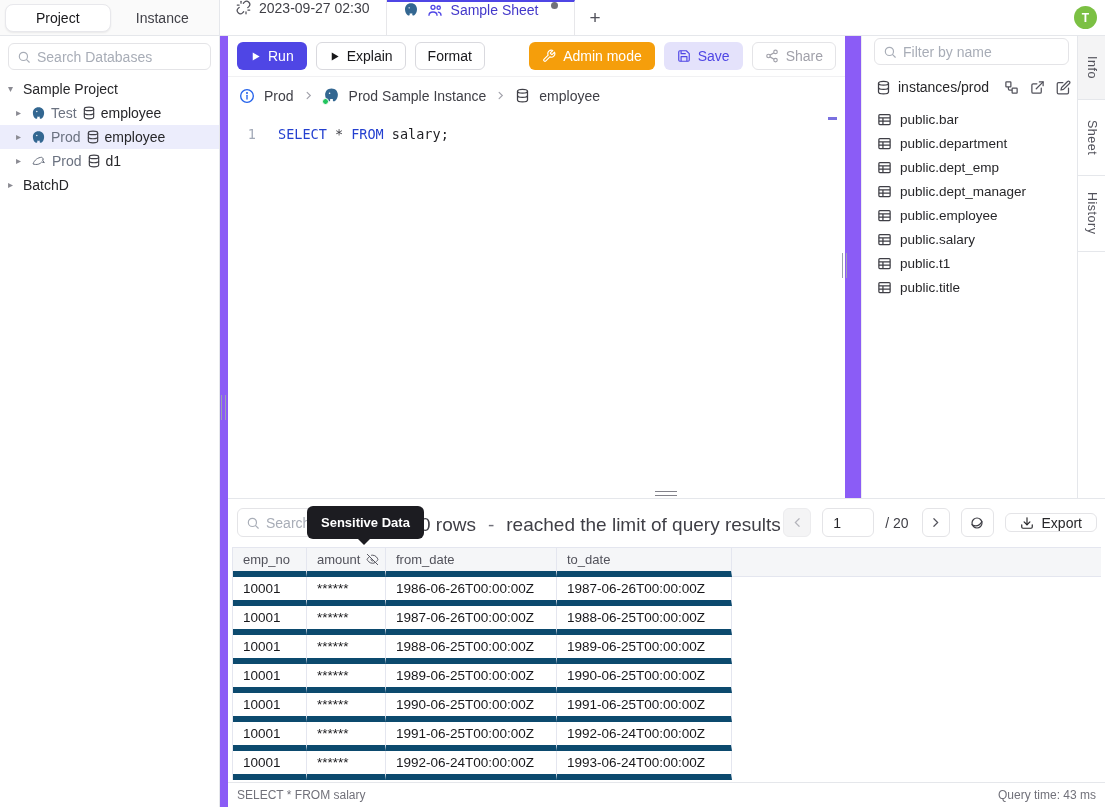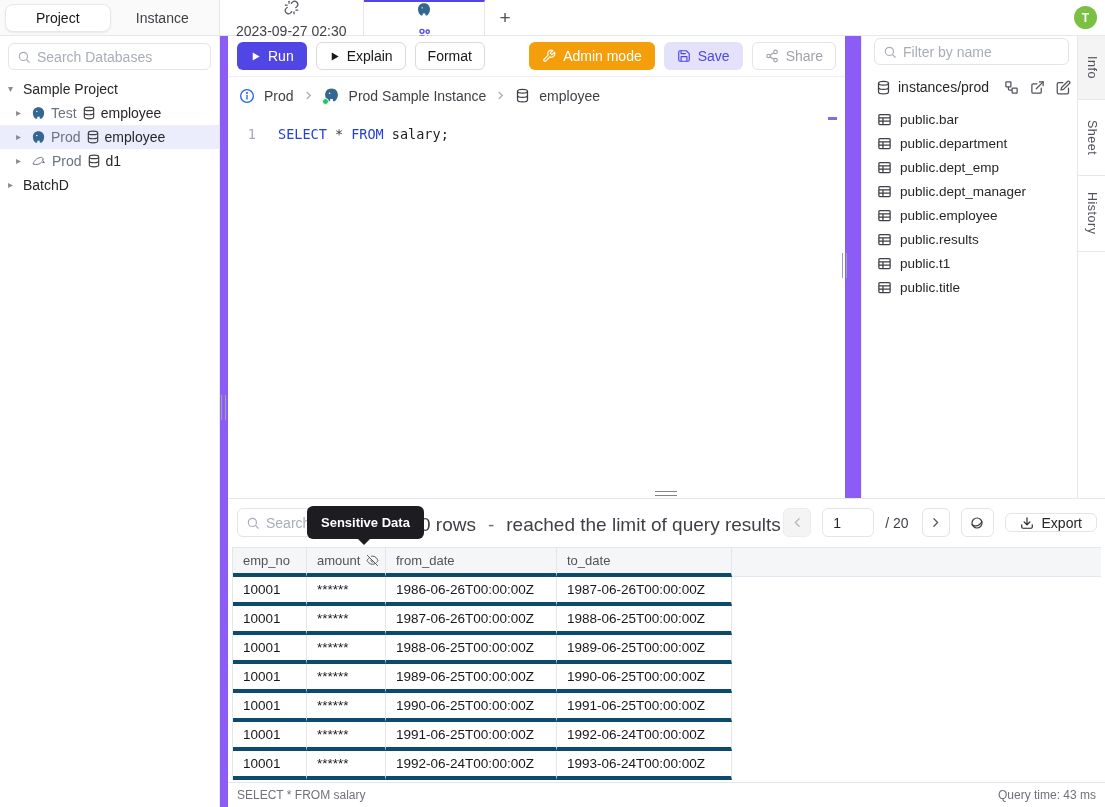--- a/index.html
+++ b/index.html
@@ -8,21 +8,21 @@
   #app { position:relative; width:1105px; height:807px; background:#8b5cf6; }
   svg { display:block; }
   input { font-family:"Liberation Sans", sans-serif; }
 
   
   .top-header { position:absolute; left:0; top:0; right:0; height:36px; border-bottom:1px solid #e5e7eb; display:flex; background:#fff; }
   .header-left { width:220px; flex:0 0 220px; border-right:1px solid #e5e7eb; background:#fafafa; display:flex; align-items:center; padding:3px 5px; }
   .seg-tab { flex:1; text-align:center; padding:5px 0; font-size:14px; color:#3f3f46; border-radius:8px; cursor:pointer; }
   .seg-tab.active { background:#fff; border:1px solid #e8e8ec; box-shadow:0 1px 2px rgba(0,0,0,.07); font-weight:500; color:#18181b; }
   .tab-bar { flex:1; display:flex; align-items:stretch; position:relative; }
-  .sheet-tab { display:flex; align-items:center; gap:8px; padding:0 16px; border-right:1px solid #e7e7ea; font-size:14px; color:#3f3f46; cursor:pointer; background:#fff;flex-direction:column; }
+  .sheet-tab { display:flex; gap:8px; padding:0 16px; border-right:1px solid #e7e7ea; font-size:14px; color:#3f3f46; cursor:pointer; background:#fff; }
   .sheet-tab.active { border-top:2px solid #4f46e5; color:#4338ca; }
   .tab-dot { width:7px; height:7px; border-radius:50%; background:#71717a; margin-left:4px; }
   .new-tab-btn { padding:0 15px; display:flex; align-items:center; color:#52525b; font-size:19px; cursor:pointer; }
   .avatar { position:absolute; right:8px; top:6px; width:23px; height:23px; border-radius:50%; background:#7bc043; color:#fff; font-size:12px; font-weight:700; display:flex; align-items:center; justify-content:center; cursor:pointer; }
 
   
   .left-panel { position:absolute; left:0; top:36px; bottom:0; width:220px; border-right:1px solid #e5e7eb; background:#fff; }
   .search-box { margin:7px 8px; height:27px; border:1px solid #e4e4e7; border-radius:6px; display:flex; align-items:center; padding:0 8px; gap:6px; background:#fff; }
   .search-box input { border:none; outline:none; width:100%; font-size:14px; color:#27272a; background:transparent; }
   .search-box input::placeholder { color:#a8adb7; }
@@ -86,21 +86,21 @@
   .page-input { width:52px; height:29px; border:1px solid #e4e4e7; border-radius:6px; padding:0 10px; font-size:14px; color:#27272a; outline:none; }
   .page-total { font-size:14px; color:#3f3f46; margin-right:2px; white-space:nowrap; }
   .tool-btn { width:33px; height:29px; border-radius:6px; border:1px solid #e4e4e7; background:#fff; display:flex; align-items:center; justify-content:center; color:#3f3f46; cursor:pointer; }
   .export-btn { height:19px; border-radius:6px; border:1px solid #e4e4e7; background:#fff; display:flex; align-items:center; gap:8px; padding:0 14px; font-size:14px; color:#27272a; cursor:pointer; }
 
   .tooltip { position:absolute; left:79px; top:7px; height:33px; background:#1c1c21; border-radius:6px; color:#fff; font-size:13px; font-weight:600; display:flex; align-items:center; padding:0 14px; z-index:10; white-space:nowrap; }
   .tooltip::after { content:""; position:absolute; bottom:-6px; left:50px; border-left:7px solid transparent; border-right:7px solid transparent; border-top:7px solid #1c1c21; }
 
   .res-table { position:absolute; left:4px; top:48px; right:4px; border-top:1px solid #e4e6ef; border-left:1px solid #e4e6ef; }
   .tr { display:flex; height:29px; }
-  .th, .td { display:flex; align-items:center; padding:0 10px; border-right:1px solid #e4e6ef; border-bottom:4px solid #0c4a6e; overflow:hidden; white-space:nowrap; }
+  .th, .td { display:flex; align-items:center; padding:0 10px; border-right:1px solid #e4e6ef; border-bottom:6px solid #0c4a6e; overflow:hidden; white-space:nowrap; }
   .th { background:#f5f6f8; color:#52525b; font-size:13px; gap:6px; }
   .td { background:#fff; color:#18181b; font-size:13.5px; }
   .c0 { width:74px; flex:0 0 74px; }
   .c1 { width:79px; flex:0 0 79px; }
   .c2 { width:171px; flex:0 0 171px; }
   .c3 { width:175px; flex:0 0 175px; }
   .th-filler { flex:1; background:#f5f6f8; border-bottom:1px solid #e4e6ef; }
   .td-filler { flex:1; background:#fff; }
 
   .statusbar { position:absolute; left:228px; bottom:0; width:877px; height:25px; border-top:1px solid #e5e7eb; display:flex; align-items:center; justify-content:space-between; padding:0 9px; font-size:12px; color:#71717a; background:#fff; }
@@ -402,21 +402,21 @@
             <path d="M3 9.5h18M9.5 9.5V20M3 14.75h18"></path>
           </svg>
     <span>public.employee</span>
   </div>
 
   <div class="schema-item">
     <svg width="15" height="15" viewBox="0 0 24 24" fill="none" stroke="#3f3f46" stroke-width="2" stroke-linejoin="round">
             <rect x="3" y="4" width="18" height="16" rx="1.5"></rect>
             <path d="M3 9.5h18M9.5 9.5V20M3 14.75h18"></path>
           </svg>
-    <span>public.results</span>
+    <span>public.salary</span>
   </div>
 
   <div class="schema-item">
     <svg width="15" height="15" viewBox="0 0 24 24" fill="none" stroke="#3f3f46" stroke-width="2" stroke-linejoin="round">
             <rect x="3" y="4" width="18" height="16" rx="1.5"></rect>
             <path d="M3 9.5h18M9.5 9.5V20M3 14.75h18"></path>
           </svg>
     <span>public.t1</span>
   </div>
 

